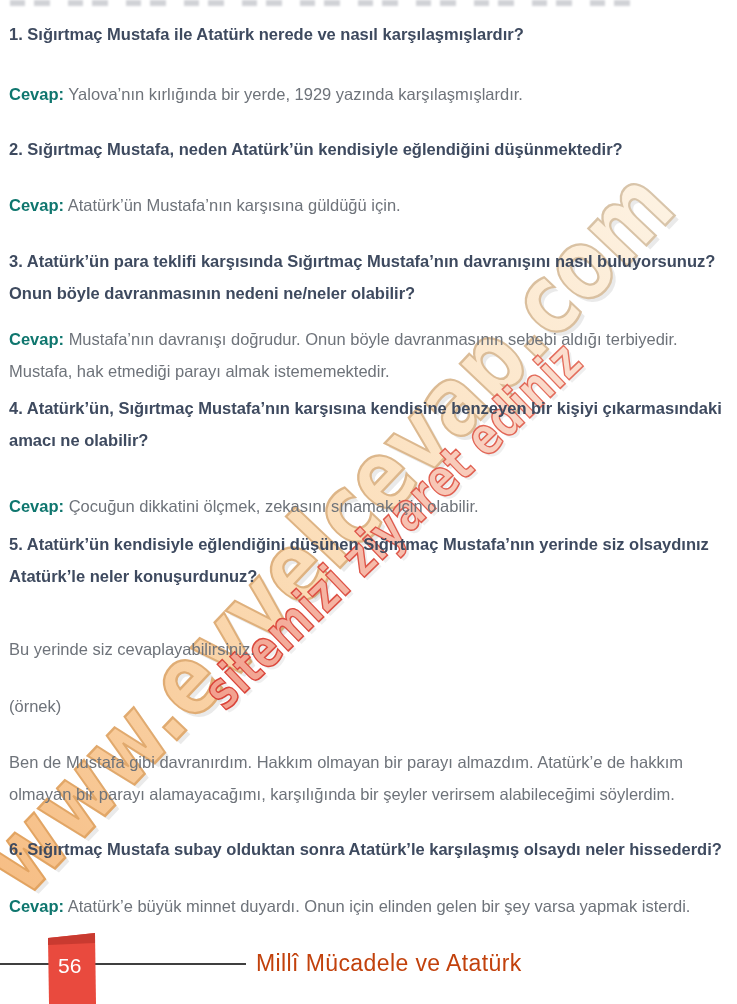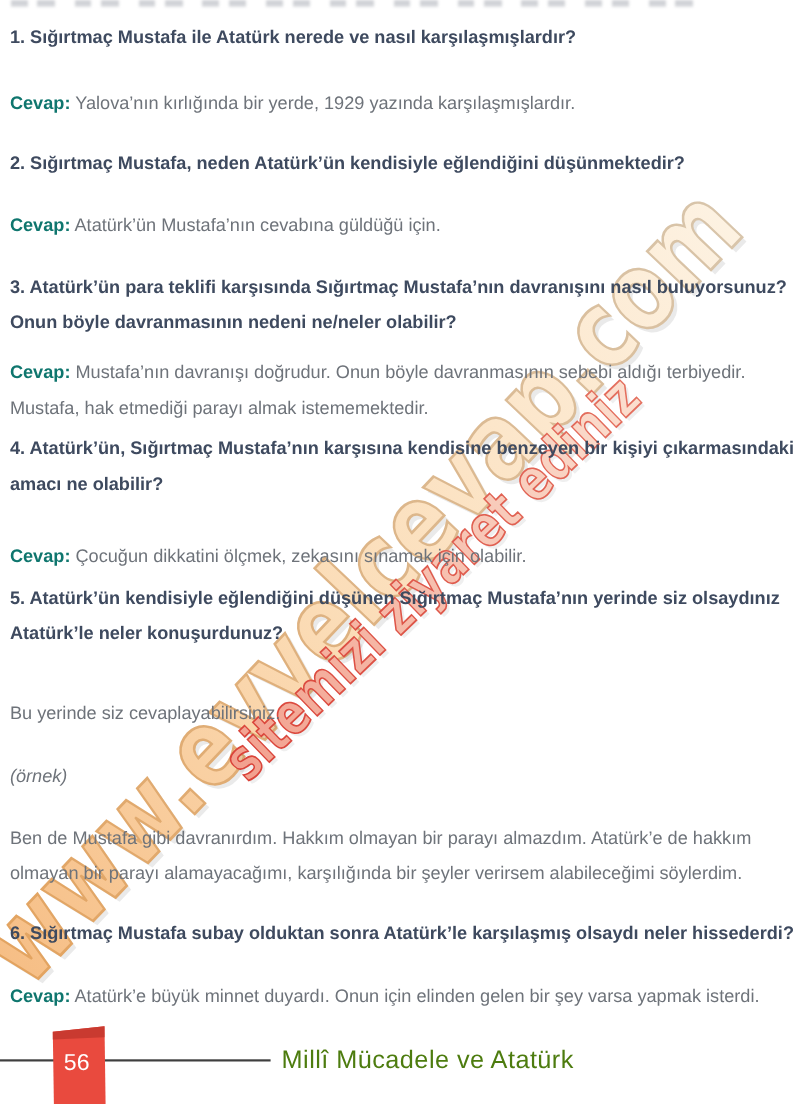--- a/index.html
+++ b/index.html
@@ -11,29 +11,29 @@
         background:repeating-linear-gradient(90deg,#868b96 0 15px,transparent 15px 24px,
                    #868b96 24px 40px,transparent 40px 58px);}
   
   .wm{position:absolute;left:0;top:0;z-index:1;pointer-events:none;}
   .content{position:absolute;left:0;top:0;width:611px;height:1004px;z-index:2;}
   .block{position:absolute;left:9px;width:714px;line-height:32px;font-size:16.5px;margin:0;}
   .q{font-weight:700;color:#3e4a5f;}
   .a{color:#6e737a;}
   .cevap{color:#0f766e;font-weight:700;}
   .nowrap{white-space:nowrap;}
-  .it{font-style:italic;}
+  .it{}
   #b0{top:18px}  #b1{top:78px}  #b2{top:133px} #b3{top:189px}
   #b4{top:245px} #b5{top:323px} #b6{top:392px} #b7{top:490px}
   #b8{top:528px} #b9{top:633px} #b10{top:690px}#b11{top:746px}
   #b12{top:833px}#b13{top:890px}
   
   .footer-rule{position:absolute;top:963px;left:0;width:246px;height:2px;background:#3f3f3f;z-index:3;}
   .ribbon-svg{position:absolute;left:30px;top:924px;z-index:4;}
-  .footer-title{position:absolute;top:950px;left:256px;z-index:3;font-size:23px;color:#4d7c0f;
+  .footer-title{position:absolute;top:950px;left:256px;z-index:3;font-size:23px;color:#c2410c;
         letter-spacing:.4px;font-weight:400;}
 </style>
 </head>
 <body>
 
 <div class="page">
 
   <div class="top-artifact"></div>
 
   <svg class="wm" width="737" height="1004" viewBox="0 0 737 1004">
@@ -66,21 +66,21 @@
 
   <div class="content">
     <p id="b0" class="block q nowrap">1. Sığırtmaç Mustafa ile Atatürk nerede ve nasıl karşılaşmışlardır?</p>
     <p id="b1" class="block a nowrap">
       <span class="cevap">Cevap:</span>
       <span>Yalova’nın kırlığında bir yerde, 1929 yazında karşılaşmışlardır.</span>
     </p>
     <p id="b2" class="block q nowrap">2. Sığırtmaç Mustafa, neden Atatürk’ün kendisiyle eğlendiğini düşünmektedir?</p>
     <p id="b3" class="block a nowrap">
       <span class="cevap">Cevap:</span>
-      <span>Atatürk’ün Mustafa’nın cevabına güldüğü için.</span>
+      <span>Atatürk’ün Mustafa’nın karşısına güldüğü için.</span>
     </p>
     <p id="b4" class="block q">3. Atatürk’ün para teklifi karşısında Sığırtmaç Mustafa’nın davranışını nasıl buluyorsunuz? Onun böyle davranmasının nedeni ne/neler olabilir?</p>
     <p id="b5" class="block a">
       <span class="cevap">Cevap:</span>
       <span>Mustafa’nın davranışı doğrudur. Onun böyle davranmasının sebebi aldığı terbiyedir. Mustafa, hak etmediği parayı almak istememektedir.</span>
     </p>
     <p id="b6" class="block q">4. Atatürk’ün, Sığırtmaç Mustafa’nın karşısına kendisine benzeyen bir kişiyi çıkarmasındaki amacı ne olabilir?</p>
     <p id="b7" class="block a nowrap">
       <span class="cevap">Cevap:</span>
       <span>Çocuğun dikkatini ölçmek, zekasını sınamak için olabilir.</span>

